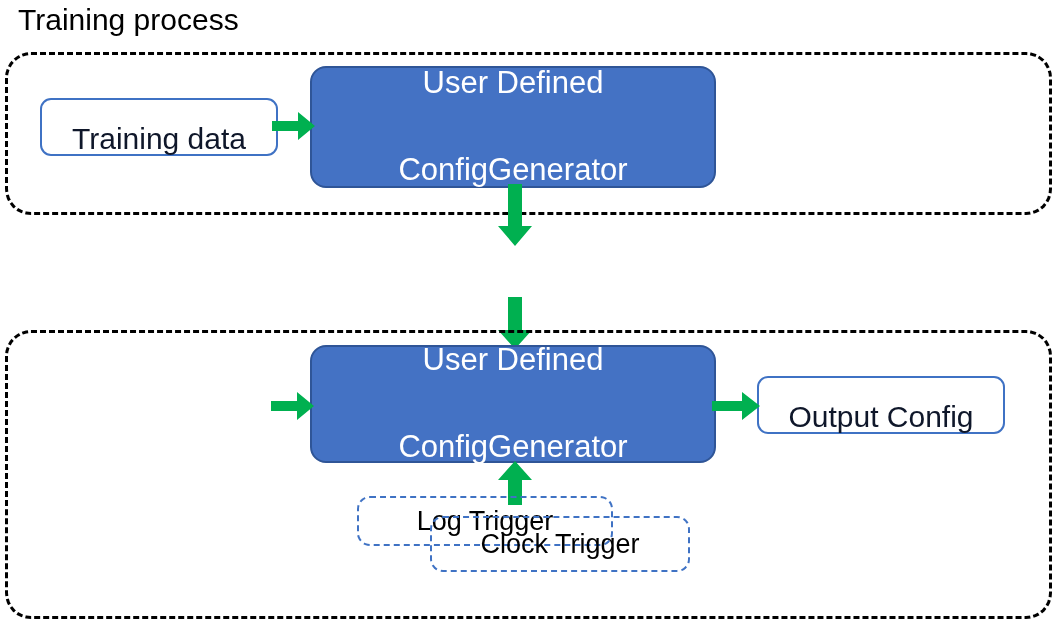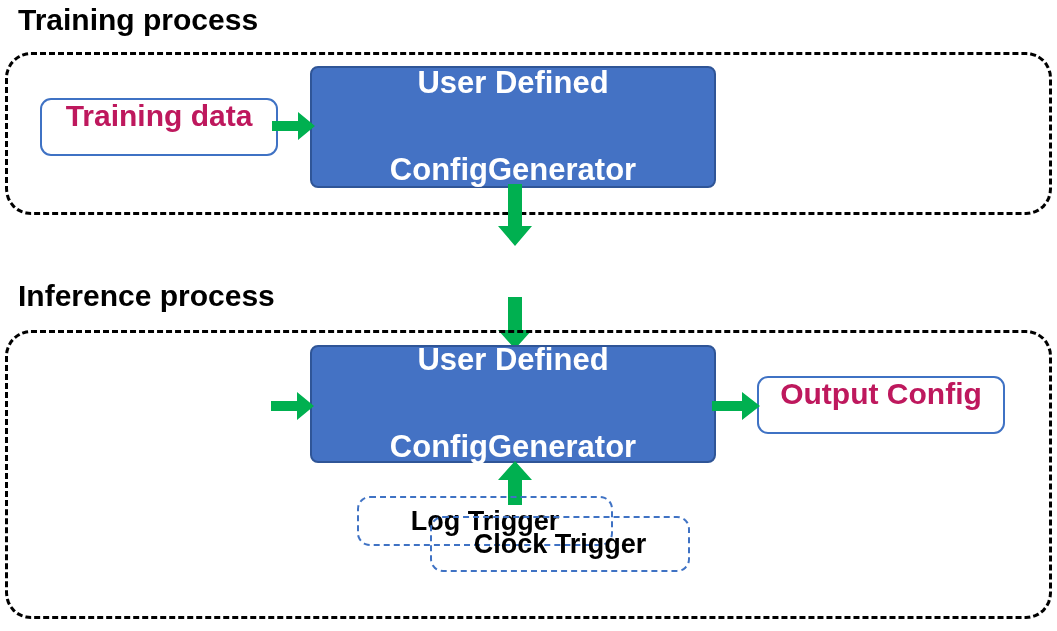--- a/index.html
+++ b/index.html
@@ -10,21 +10,20 @@
   }
   body {
     font-family: "Liberation Sans", sans-serif;
   }
   #canvas {
     position: relative;
     width: 1057px;
     height: 631px;
     background: #ffffff;
     overflow: hidden;
-    font-weight: bold;
   }
 
   
   .section-label {
     position: absolute;
     color: #000000;
     font-size: 30px;
     line-height: 1;
     white-space: nowrap;
     font-family: "Liberation Sans", sans-serif;
@@ -44,41 +43,41 @@
   #container-inference { left: 5px;  top: 330px; width: 1047px; height: 289px; }
 
   
   .node-box {
     position: absolute;
     box-sizing: border-box;
     background: #ffffff;
     border: 2px solid #3f72c4;
     border-radius: 11px;
     display: flex;
-    align-items: flex-start;
+    align-items: flex-end;
     justify-content: center;
-    color: #be185d;
+    color: #0f172a;
     font-size: 30px;
     line-height: 1.05;
     text-align: center;
     white-space: nowrap;
     font-family: "Liberation Sans", sans-serif;
   }
   #box-training-data  { left: 40px;  top: 98px;  width: 238px; height: 58px; }
   #box-checkpoint     { left: 395px; top: 243px; width: 238px; height: 58px; }
   #box-current-status { left: 30px;  top: 376px; width: 246px; height: 58px; }
   #box-output-config  { left: 757px; top: 376px; width: 248px; height: 58px; }
 
   
   .node-blue {
     position: absolute;
     box-sizing: border-box;
     background: #4472c4;
     border: 2px solid #2f5597;
-    border-radius: 8px;
+    border-radius: 16px;
     display: flex;
     flex-direction: column;
     align-items: center;
     justify-content: center;
     color: #ffffff;
     font-size: 31px;
     line-height: 1.25;
     text-align: center;
     white-space: nowrap;
     font-family: "Liberation Sans", sans-serif;
@@ -142,21 +141,20 @@
 
   <svg class="arrow" id="arrow-gen-to-checkpoint" viewBox="0 0 42 64">
     <path d="M14,0 L28,0 L28,42 L38,42 L21,62 L4,42 L14,42 Z" fill="#00b050"></path>
   </svg>
 
 
   <svg class="arrow" id="arrow-checkpoint-to-gen" viewBox="0 0 42 54">
     <path d="M14,0 L28,0 L28,33 L38,33 L21,52 L4,33 L14,33 Z" fill="#00b050"></path>
   </svg>
 
-  <div class="section-label" id="label-inference">Inference process</div>
 
   <div class="process-container" id="container-inference"></div>
 
 
   <div class="node-blue" id="box-generator-infer">
     <span>User Defined</span>
     <span>ConfigGenerator</span>
   </div>
 
   <div class="node-box" id="box-output-config">

